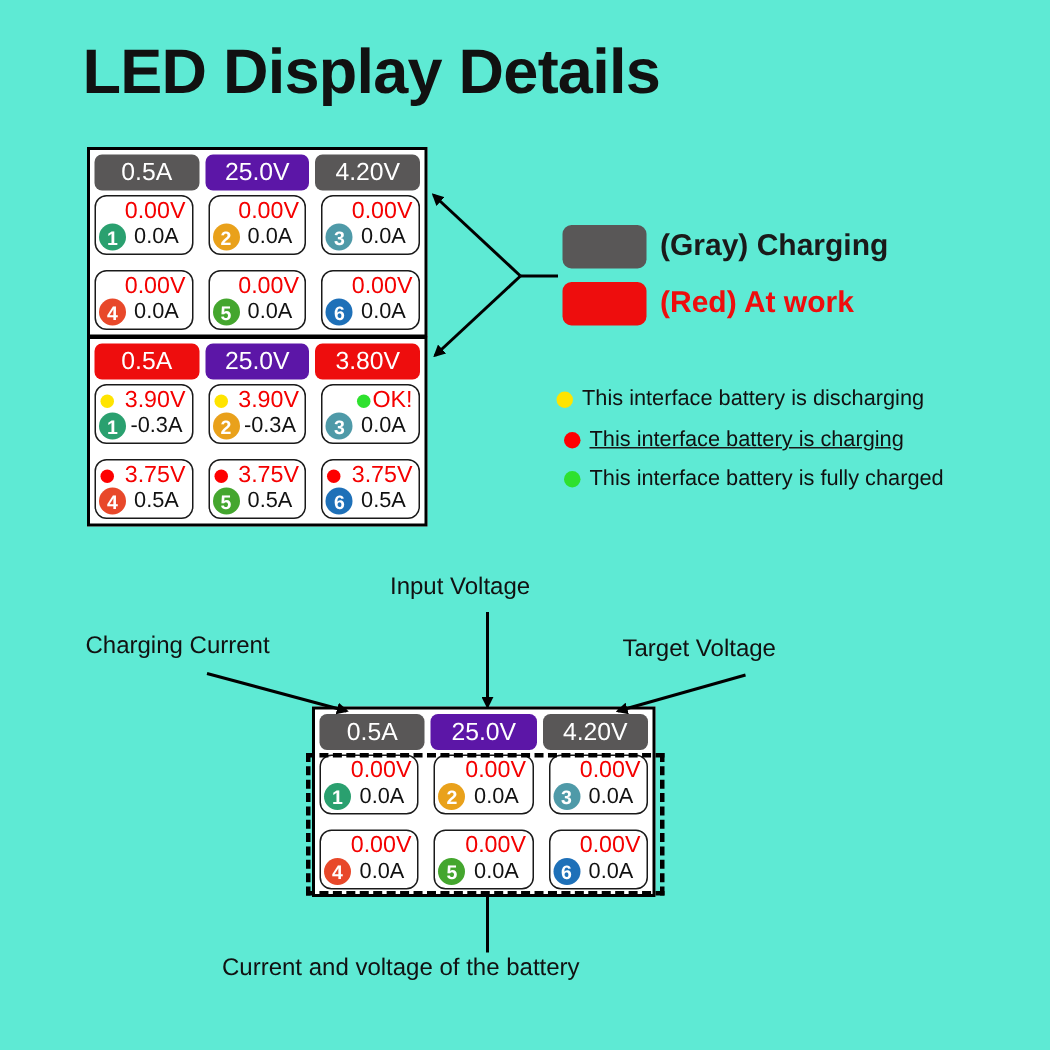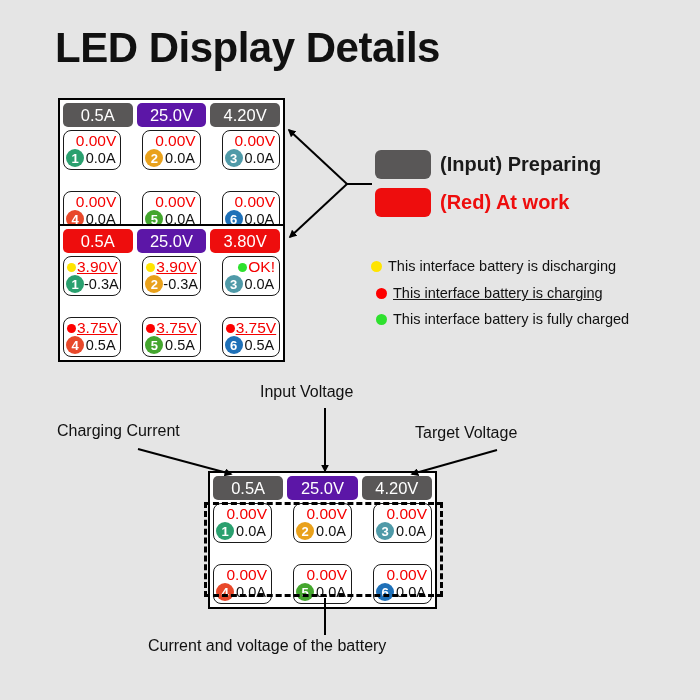--- a/index.html
+++ b/index.html
@@ -1,45 +1,45 @@
 <!DOCTYPE html>
 <html><head>
 <meta charset="utf-8">
 <style>
   html,body{margin:0;padding:0;background:#ffffff;}
   #stage{
-    position:relative;width:700px;height:700px;background:#e5e5e5;overflow:hidden;
+    position:relative;width:700px;height:700px;background:#5eead4;overflow:hidden;
     font-family:"Liberation Sans", sans-serif;color:#1a1a1a;
   }
   .abs{position:absolute;}
 
   
   .title{left:55px;top:24px;font-size:42px;font-weight:700;color:#111;letter-spacing:-0.5px;}
 
   
   .panel{
     width:227px;border:2px solid #000;background:#fff;box-sizing:border-box;padding:3px;
   }
   .panel-bottom{width:229px;}
   .chips{display:flex;gap:4px;margin-bottom:3px;}
   .chip{
     flex:1;height:24px;border-radius:5px;color:#fff;font-size:16.5px;
     display:flex;align-items:center;justify-content:center;line-height:1;
   }
-  .cells{display:grid;grid-template-columns:repeat(3,1fr);gap:21px;}
+  .cells{display:grid;grid-template-columns:repeat(3,1fr);gap:10px;}
   .cell{
     height:40px;border:1.6px solid #1a1a1a;border-radius:8px;background:#fff;
     box-sizing:border-box;display:flex;flex-direction:column;justify-content:space-between;
     overflow:hidden;
   }
   .vline{
     display:flex;align-items:center;justify-content:flex-end;
     padding:2px 4px 0 3px;font-size:15.5px;line-height:16px;color:#f40000;
   }
-  .vline.dotted{justify-content:space-between;text-decoration:underline;}
+  .vline.dotted{justify-content:space-between;}
   .vline.dotstart{justify-content:flex-end;}
   .dot{width:9px;height:9px;border-radius:50%;display:inline-block;flex:0 0 auto;margin-right:1px;}
   .volt{white-space:nowrap;}
   .aline{display:flex;align-items:center;padding:0 3px 2px 2px;}
   .badge{
     width:18px;height:18px;border-radius:50%;color:#fff;font-size:13px;font-weight:700;
     display:flex;align-items:center;justify-content:center;flex:0 0 auto;line-height:1;
   }
   .amps{flex:1;text-align:center;font-size:14.5px;color:#111;line-height:16px;white-space:nowrap;}
 
@@ -191,21 +191,21 @@
           </div>
         <div class="aline">
             <span class="badge" style="background: rgb(30, 112, 184);">6</span>
             <span class="amps">0.5A</span>
           </div>
       </div>
     </div>
   </div>
 
   <div class="abs swatch" style="left: 375px; top: 150px; background: rgb(89, 87, 87);"></div>
-  <div class="abs swatch-label" style="left: 440px; top: 150px; color: rgb(26, 26, 26);">(Input) Preparing</div>
+  <div class="abs swatch-label" style="left: 440px; top: 150px; color: rgb(26, 26, 26);">(Gray) Charging</div>
   <div class="abs swatch" style="left: 375px; top: 188px; background: rgb(238, 13, 13);"></div>
   <div class="abs swatch-label" style="left: 440px; top: 188px; color: rgb(238, 13, 13);">(Red) At work</div>
 
   <div class="abs bullet-row" style="left:371px;top:257px;">
     <span class="bullet-dot" style="background: rgb(255, 228, 0);"></span>
     <span class="bullet-text">This interface battery is discharging</span>
   </div>
   <div class="abs bullet-row" style="left:376px;top:284px;text-decoration:underline;">
     <span class="bullet-dot" style="background: rgb(254, 0, 0);"></span>
     <span class="bullet-text">This interface battery is charging</span>

